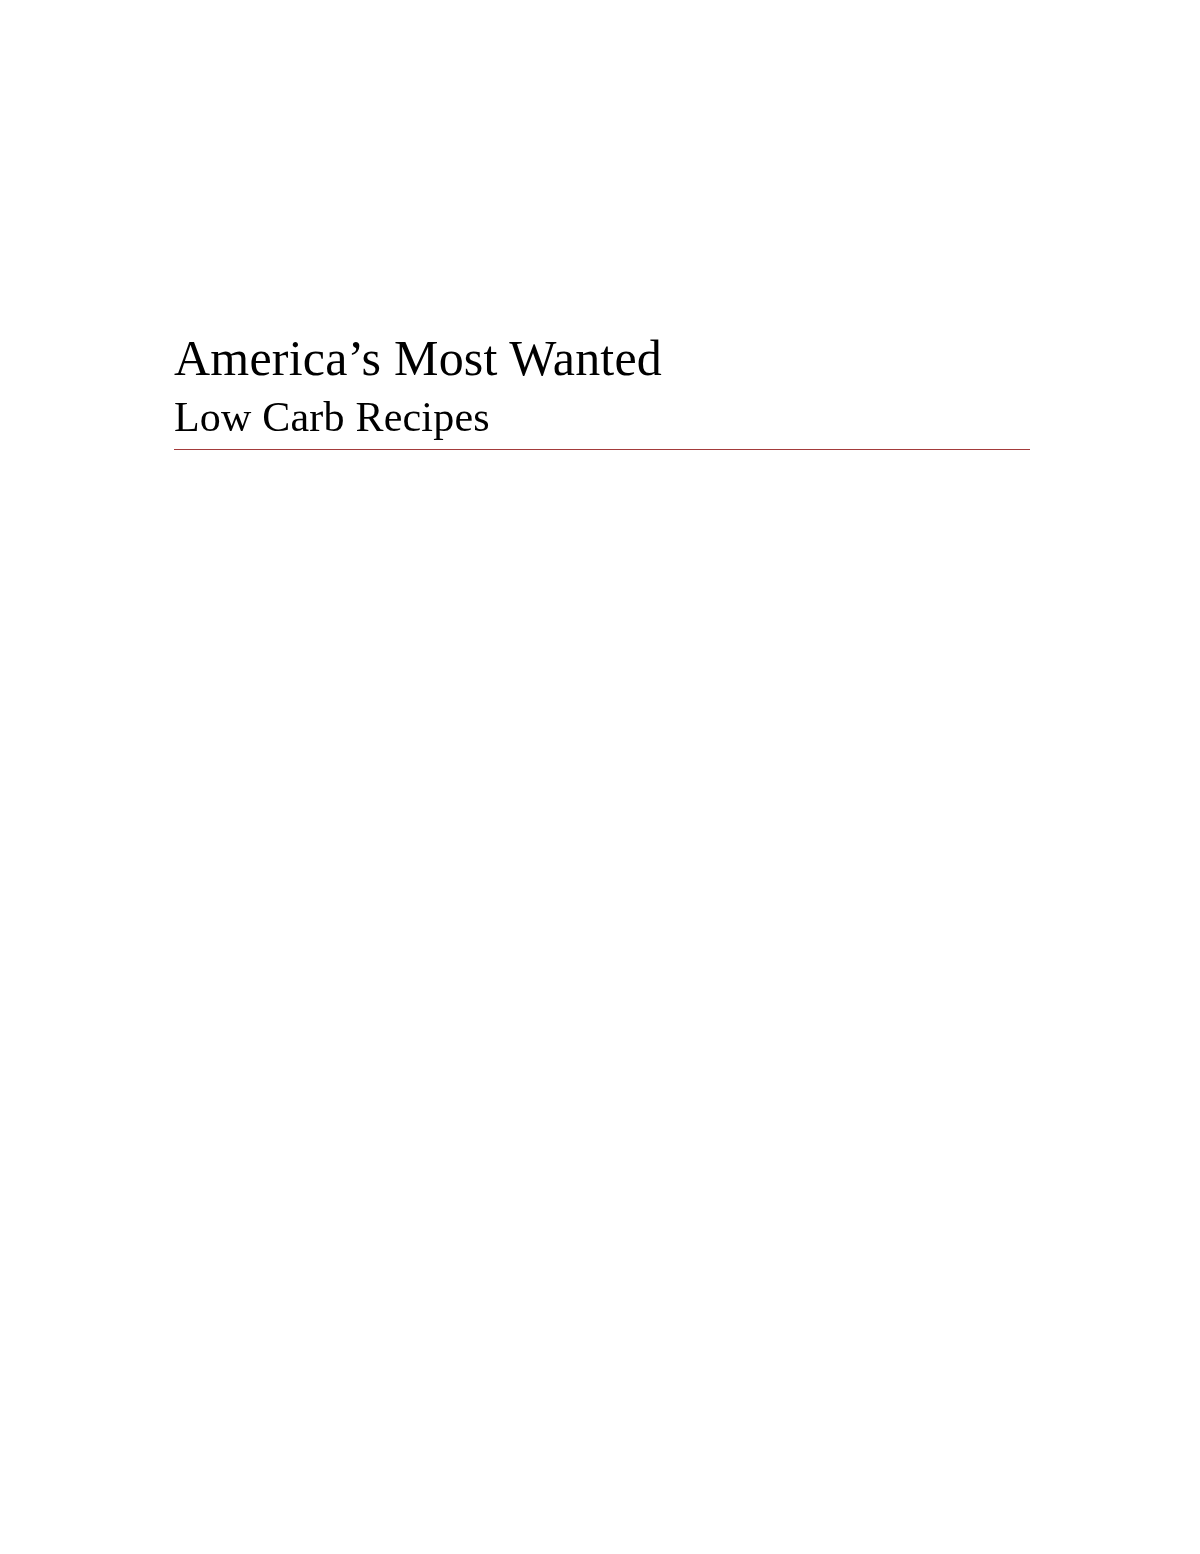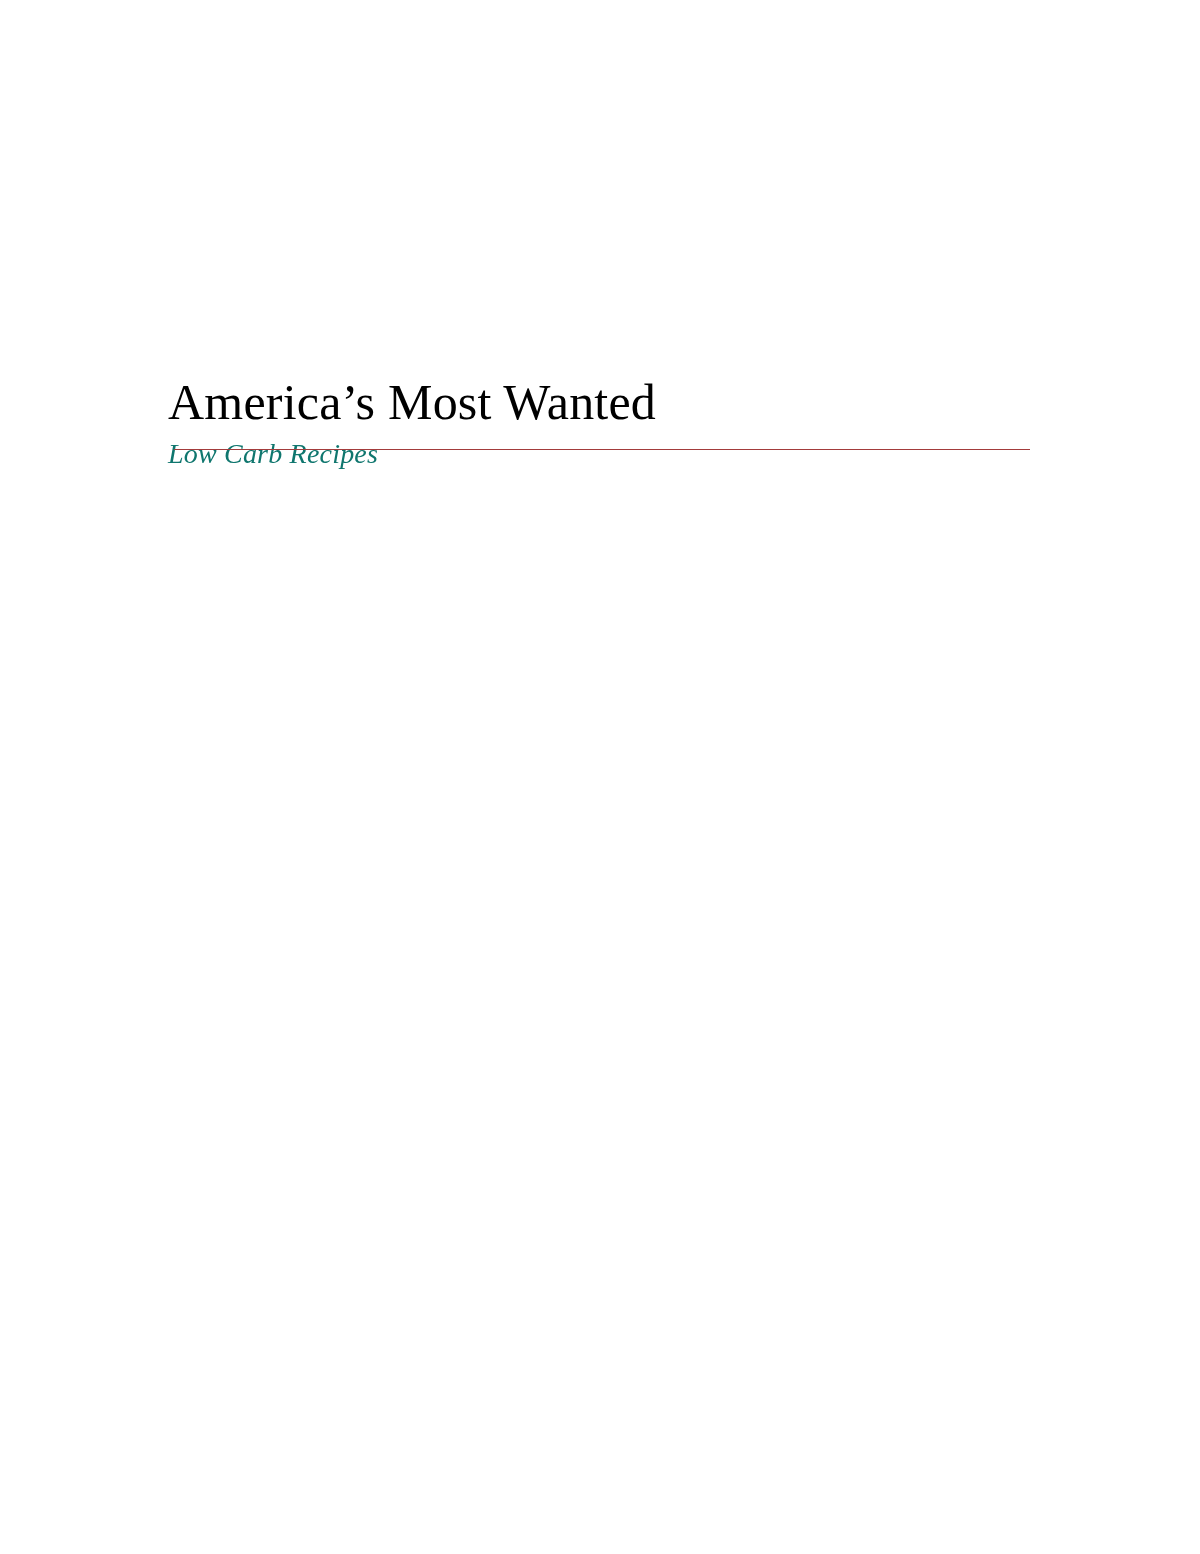--- a/index.html
+++ b/index.html
@@ -15,45 +15,43 @@
     color: #000000;
     overflow: hidden;
   }
   .page {
     position: absolute;
     inset: 0;
     background: #ffffff;
   }
   .title-block {
     position: absolute;
-    left: 168px;
+    left: 174px;
     top: 330px;
     width: 856px;
-    margin-top: 44px;
   }
   .doc-title {
     font-family: "Liberation Serif", serif;
     font-size: 50px;
     line-height: 1.12;
     font-weight: normal;
     letter-spacing: 0.2px;
     color: #000000;
     margin: 0;
     white-space: nowrap;
   }
   .doc-subtitle {
     font-family: "Liberation Serif", serif;
-    font-size: 28px;
+    font-size: 42px;
     line-height: 1.12;
     font-weight: normal;
     letter-spacing: 0.2px;
-    color: #0f766e;
+    color: #000000;
     margin: 8px 0 0 0;
     white-space: nowrap;
-    font-style: italic;
   }
   .title-rule {
     position: absolute;
     left: 174px;
     top: 449px;
     width: 856px;
     height: 0;
     border-top: 1.2px solid #a33b3b;
   }
 </style>

